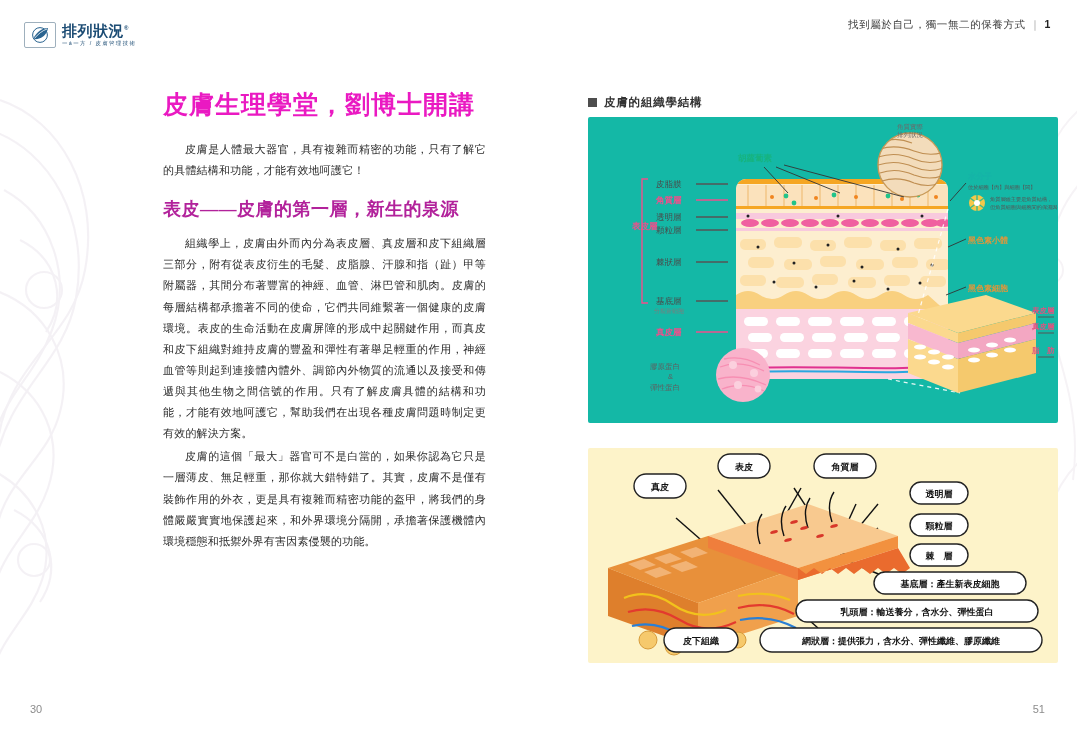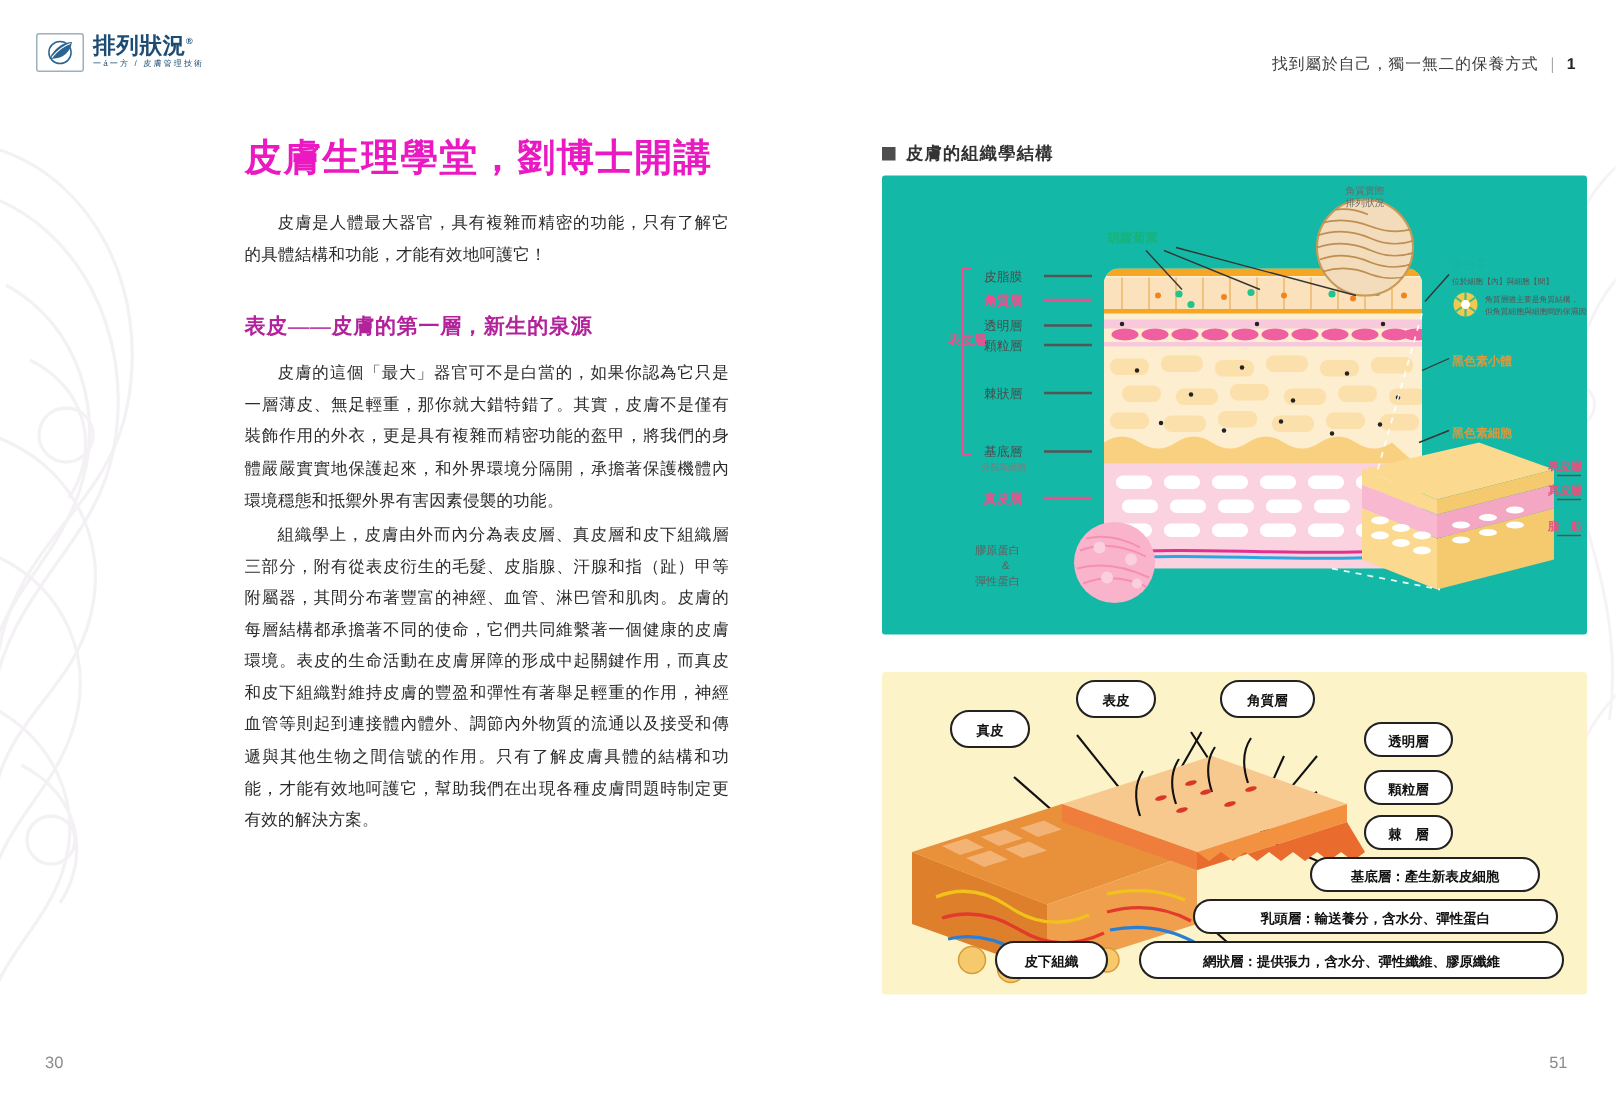--- a/index.html
+++ b/index.html
@@ -29,38 +29,38 @@
     font-size:15px;font-weight:bold;color:#1c4c74;letter-spacing:.5px;
     position:relative;
   }
   .logo-main sup{font-size:6px;vertical-align:super;}
   .logo-sub{
     font-family:"Liberation Sans","DejaVu Sans",sans-serif;
     font-size:5.4px;color:#1c4c74;letter-spacing:1.4px;margin-top:3px;
   }
 
   .running-head{
-    position:absolute;right:26px;top:36px;
+    position:absolute;right:26px;top:18px;
     font-family:"Liberation Sans","DejaVu Sans",sans-serif;
     font-size:10.5px;color:#3b3b3b;letter-spacing:.6px;white-space:nowrap;
   }
   .running-head .sep{color:#9a9a9a;margin:0 4px;}
   .running-head .pg{font-weight:bold;color:#222;}
 
   
   .left-col{position:absolute;left:163px;top:88px;width:323px;}
   h1.chapter-title{
     margin:0 0 18px 0;
     font-family:"Liberation Serif","DejaVu Serif",serif;
     font-size:25px;font-weight:bold;color:#ea19c2;letter-spacing:1px;
   }
   h2.section-title{
-    margin:28px 0 12px 0;
+    margin:16px 0 12px 0;
     font-family:"Liberation Serif","DejaVu Serif",serif;
-    font-size:14px;font-weight:bold;color:#b2229b;letter-spacing:.5px;
+    font-size:18px;font-weight:bold;color:#b2229b;letter-spacing:.5px;
   }
   p.body{
     margin:0 0 2px 0;
     font-size:11px;line-height:1.92;color:#2b2b2b;
     text-align:justify;text-indent:2em;letter-spacing:.2px;
   }
 
   
   .right-col{position:absolute;left:588px;top:95px;width:470px;}
   .fig-head{
@@ -136,22 +136,22 @@
   </div>
 
   <div class="running-head">
     <span>找到屬於自己，獨一無二的保養方式</span><span class="sep">｜</span><span class="pg">1</span>
   </div>
 
   <div class="left-col">
     <h1 class="chapter-title">皮膚生理學堂，劉博士開講</h1>
     <p class="body">皮膚是人體最大器官，具有複雜而精密的功能，只有了解它的具體結構和功能，才能有效地呵護它！</p>
     <h2 class="section-title">表皮——皮膚的第一層，新生的泉源</h2>
+    <p class="body">組織學上，皮膚由外而內分為表皮層、真皮層和皮下組織層三部分，附有從表皮衍生的毛髮、皮脂腺、汗腺和指（趾）甲等附屬器，其間分布著豐富的神經、血管、淋巴管和肌肉。皮膚的每層結構都承擔著不同的使命，它們共同維繫著一個健康的皮膚環境。表皮的生命活動在皮膚屏障的形成中起關鍵作用，而真皮和皮下組織對維持皮膚的豐盈和彈性有著舉足輕重的作用，神經血管等則起到連接體內體外、調節內外物質的流通以及接受和傳遞與其他生物之間信號的作用。只有了解皮膚具體的結構和功能，才能有效地呵護它，幫助我們在出現各種皮膚問題時制定更有效的解決方案。</p>
     <p class="body">皮膚的這個「最大」器官可不是白當的，如果你認為它只是一層薄皮、無足輕重，那你就大錯特錯了。其實，皮膚不是僅有裝飾作用的外衣，更是具有複雜而精密功能的盔甲，將我們的身體嚴嚴實實地保護起來，和外界環境分隔開，承擔著保護機體內環境穩態和抵禦外界有害因素侵襲的功能。</p>
-    <p class="body">組織學上，皮膚由外而內分為表皮層、真皮層和皮下組織層三部分，附有從表皮衍生的毛髮、皮脂腺、汗腺和指（趾）甲等附屬器，其間分布著豐富的神經、血管、淋巴管和肌肉。皮膚的每層結構都承擔著不同的使命，它們共同維繫著一個健康的皮膚環境。表皮的生命活動在皮膚屏障的形成中起關鍵作用，而真皮和皮下組織對維持皮膚的豐盈和彈性有著舉足輕重的作用，神經血管等則起到連接體內體外、調節內外物質的流通以及接受和傳遞與其他生物之間信號的作用。只有了解皮膚具體的結構和功能，才能有效地呵護它，幫助我們在出現各種皮膚問題時制定更有效的解決方案。</p>
   </div>
 
   <div class="right-col">
 
     <div class="fig-head">
       <span class="sq"></span>
       <span>皮膚的組織學結構</span>
     </div>
 
     <div class="fig1">

